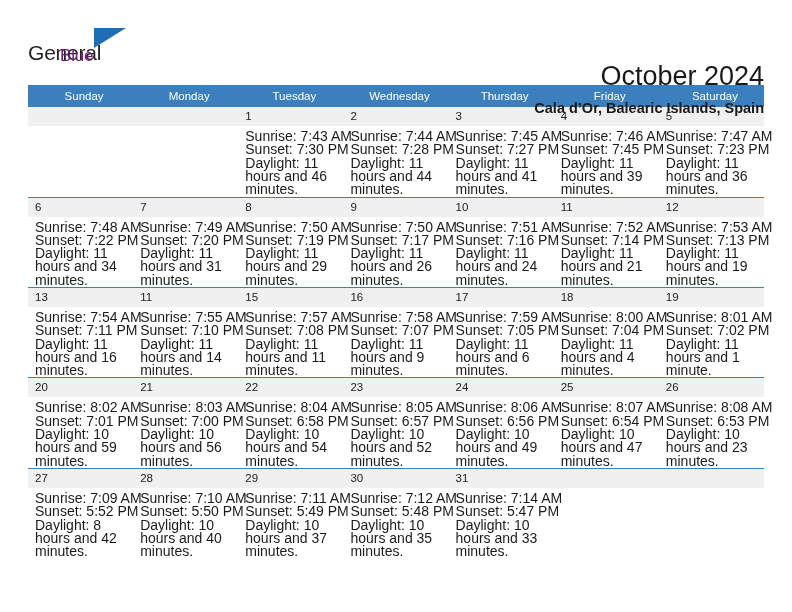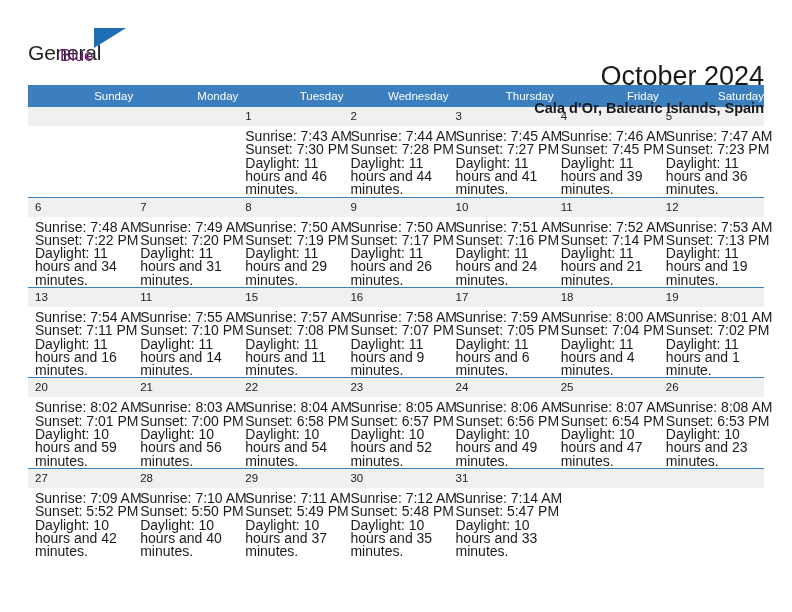--- a/index.html
+++ b/index.html
@@ -91,21 +91,21 @@
     width: 736px;
     border-collapse: collapse;
     table-layout: fixed;
   }
 
   .dow-row th {
     background: #3c7fbf;
     color: #ffffff;
     font-size: 11.5px;
     font-weight: normal;
-    text-align: right;
+    text-align: center;
     padding: 5px 0 5px 7px;
     height: 21px;
     line-height: 12px;
   }
 
   .week-row td {
     vertical-align: top;
     padding: 0;
     border-top: 1px solid #3c7fbf;
     height: 90px;
@@ -386,21 +386,21 @@
               <div class="daylight-wrap">Daylight: 10 hours and 23 minutes.</div>
             </div>
           </td>
         </tr>
         <tr class="week-row">
           <td>
             <div class="daynum">27</div>
             <div class="details">
               <div class="">Sunrise: 7:09 AM</div>
               <div class="">Sunset: 5:52 PM</div>
-              <div class="daylight-wrap">Daylight: 10 hours and 42 minutes.</div>
+              <div class="daylight-wrap">Daylight: 8 hours and 42 minutes.</div>
             </div>
           </td>
           <td>
             <div class="daynum">28</div>
             <div class="details">
               <div class="">Sunrise: 7:10 AM</div>
               <div class="">Sunset: 5:50 PM</div>
               <div class="daylight-wrap">Daylight: 10 hours and 40 minutes.</div>
             </div>
           </td>

